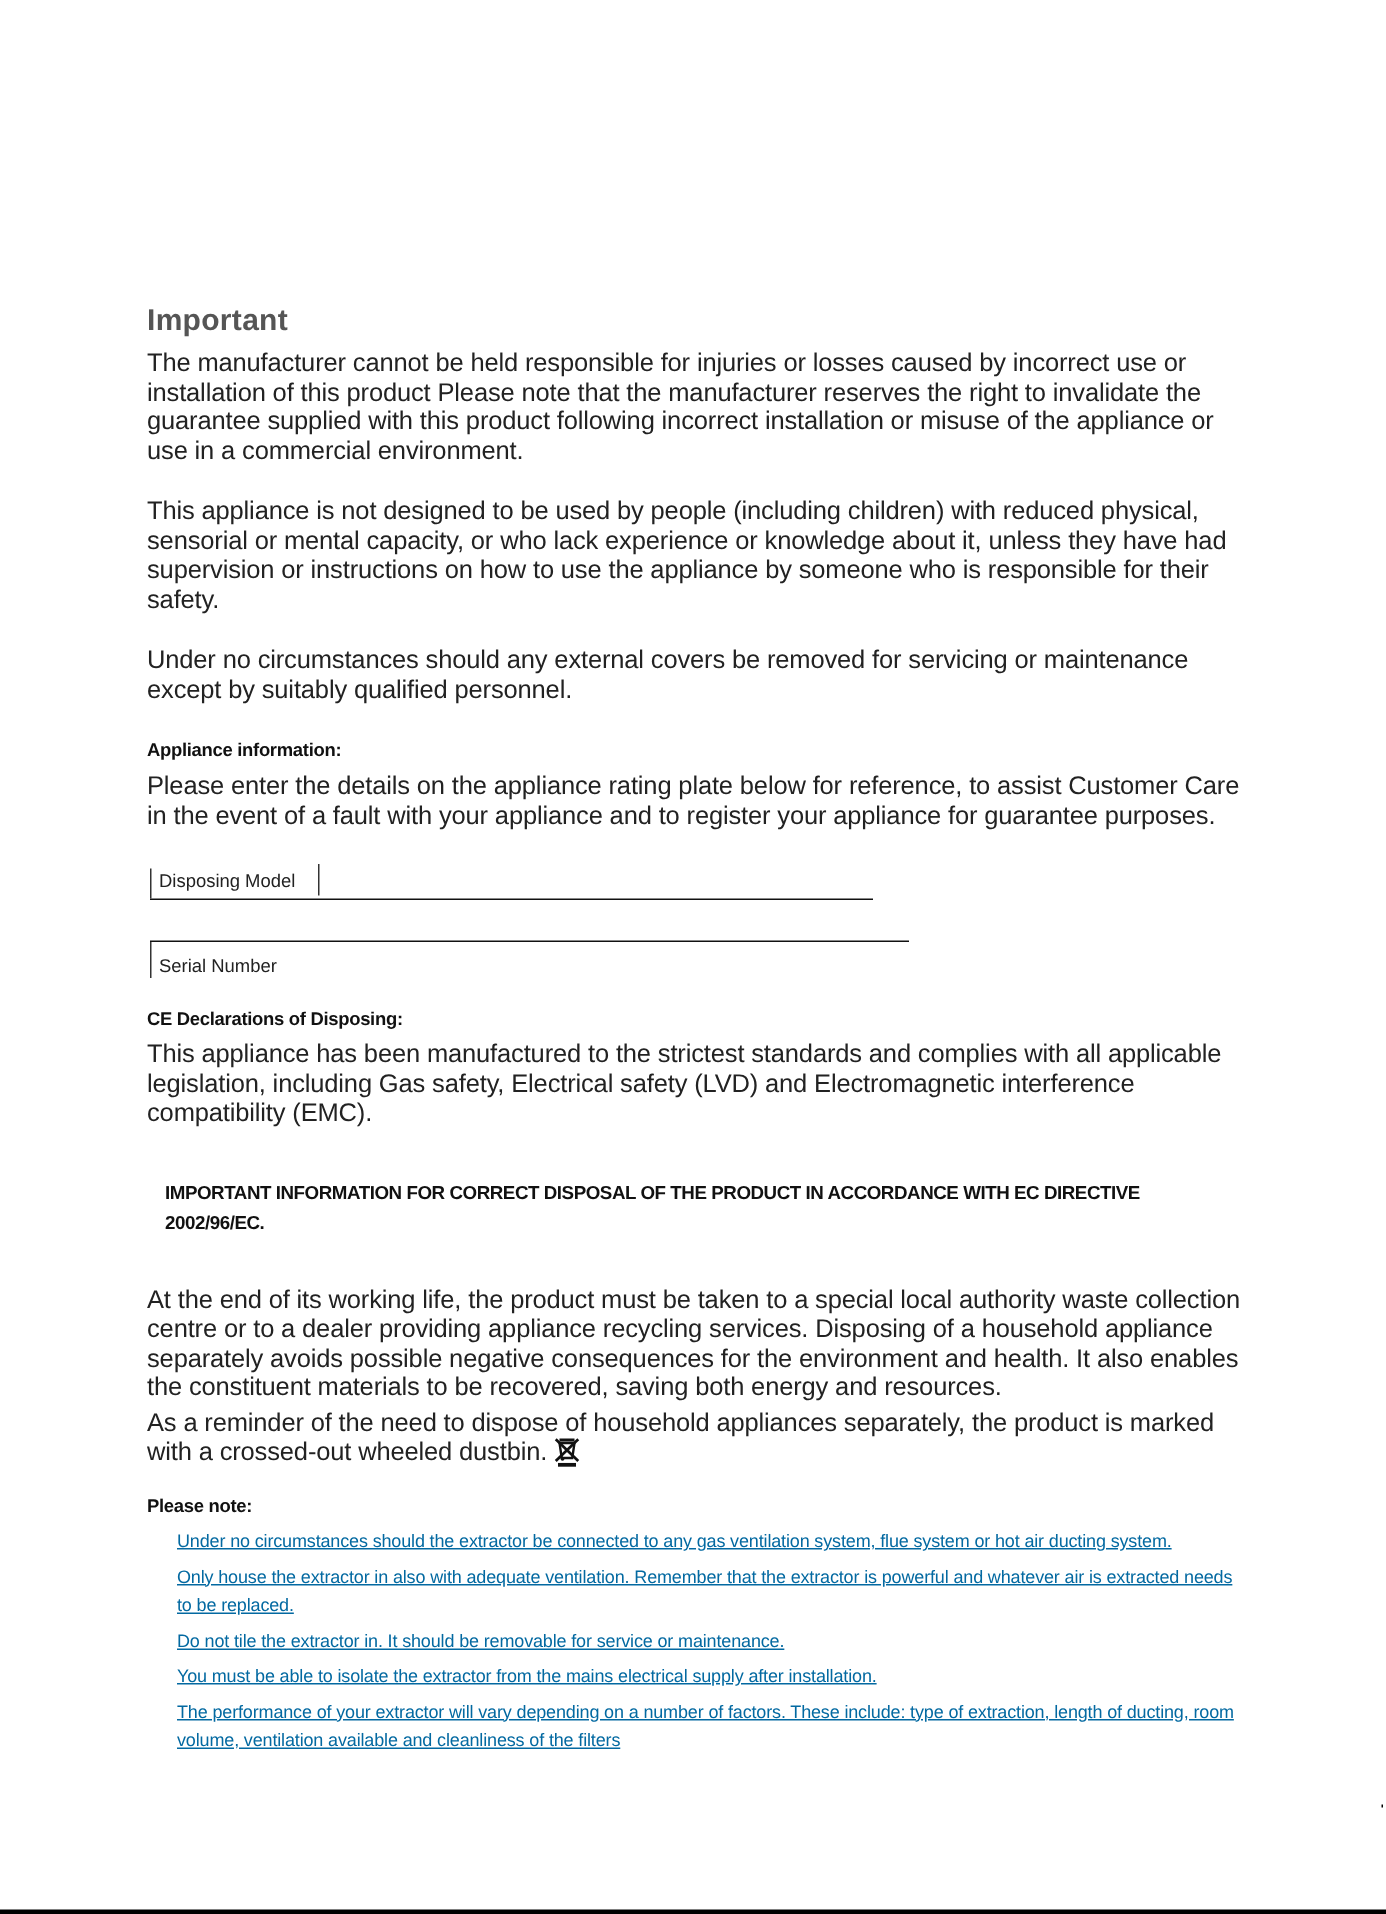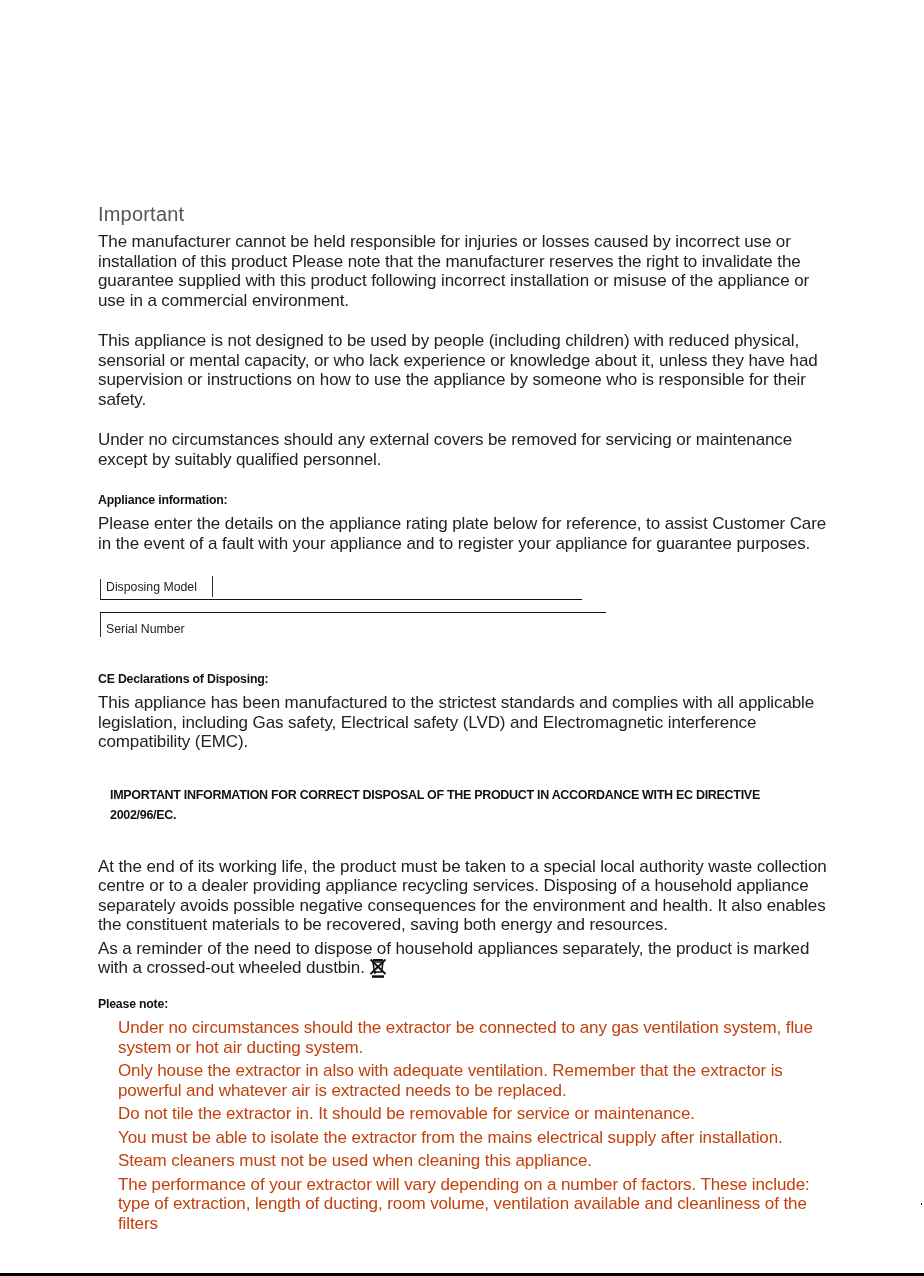--- a/index.html
+++ b/index.html
@@ -23,21 +23,21 @@
       height: 1276px;
     }
     .content {
       position: absolute;
       left: 98px;
       top: 200px;
       width: 730px;
     }
     .h-important {
       font-size: 20px;
-      font-weight: normal;
+      font-weight: bold;
       color: #555555;
       margin: 0;
       line-height: 28px;
       letter-spacing: 0.2px;
     }
     .para {
       font-size: 17px;
       line-height: 19.5px;
       margin: 0;
       color: #222222;
@@ -94,21 +94,21 @@
     }
     .field-model .bracket-mid {
       position: absolute;
       left: 112px;
       top: 5px;
       width: 1px;
       height: 21px;
       background: #333;
     }
     .field-serial {
-      top: 41px;
+      top: 56px;
       height: 26px;
       border-top: 1px solid #111;
       padding-left: 24px;
     }
     .field-serial .bracket-left {
       position: absolute;
       left: 0;
       top: 0;
       width: 1px;
       height: 24px;
@@ -118,25 +118,26 @@
       position: absolute;
       left: 6px;
       top: 9px;
     }
     .bullets {
       margin: 0;
       padding: 0 0 0 20px;
       list-style: none;
     }
     .bullets li {
-      font-size: 17px;
+      font-size: 12px;
       line-height: 19.5px;
       margin: 0 0 4px 0;
-      color: #c2410c;
+      color: #0369a1;
       letter-spacing: -0.1px;
+      text-decoration: underline;
     }
     .bin-icon {
       display: inline-block;
       vertical-align: -5px;
       width: 18px;
       height: 20px;
       margin-left: 4px;
     }
     .bottom-rule {
       position: absolute;
@@ -219,21 +220,20 @@
     <div style="height:16px"></div>
 
     <section>
       <h2 class="h-sub">Please note:</h2>
       <div class="gap-sm"></div>
       <ul class="bullets">
         <li>Under no circumstances should the extractor be connected to any gas ventilation system, flue system or hot air ducting system.</li>
         <li>Only house the extractor in also with adequate ventilation. Remember that the extractor is powerful and whatever air is extracted needs to be replaced.</li>
         <li>Do not tile the extractor in. It should be removable for service or maintenance.</li>
         <li>You must be able to isolate the extractor from the mains electrical supply after installation.</li>
-        <li>Steam cleaners must not be used when cleaning this appliance.</li>
         <li>The performance of your extractor will vary depending on a number of factors. These include: type of extraction, length of ducting, room volume, ventilation available and cleanliness of the filters</li>
       </ul>
     </section>
 
   </div>
 
   <div class="edge-dot"></div>
   <div class="bottom-rule"></div>
 </div>
 

